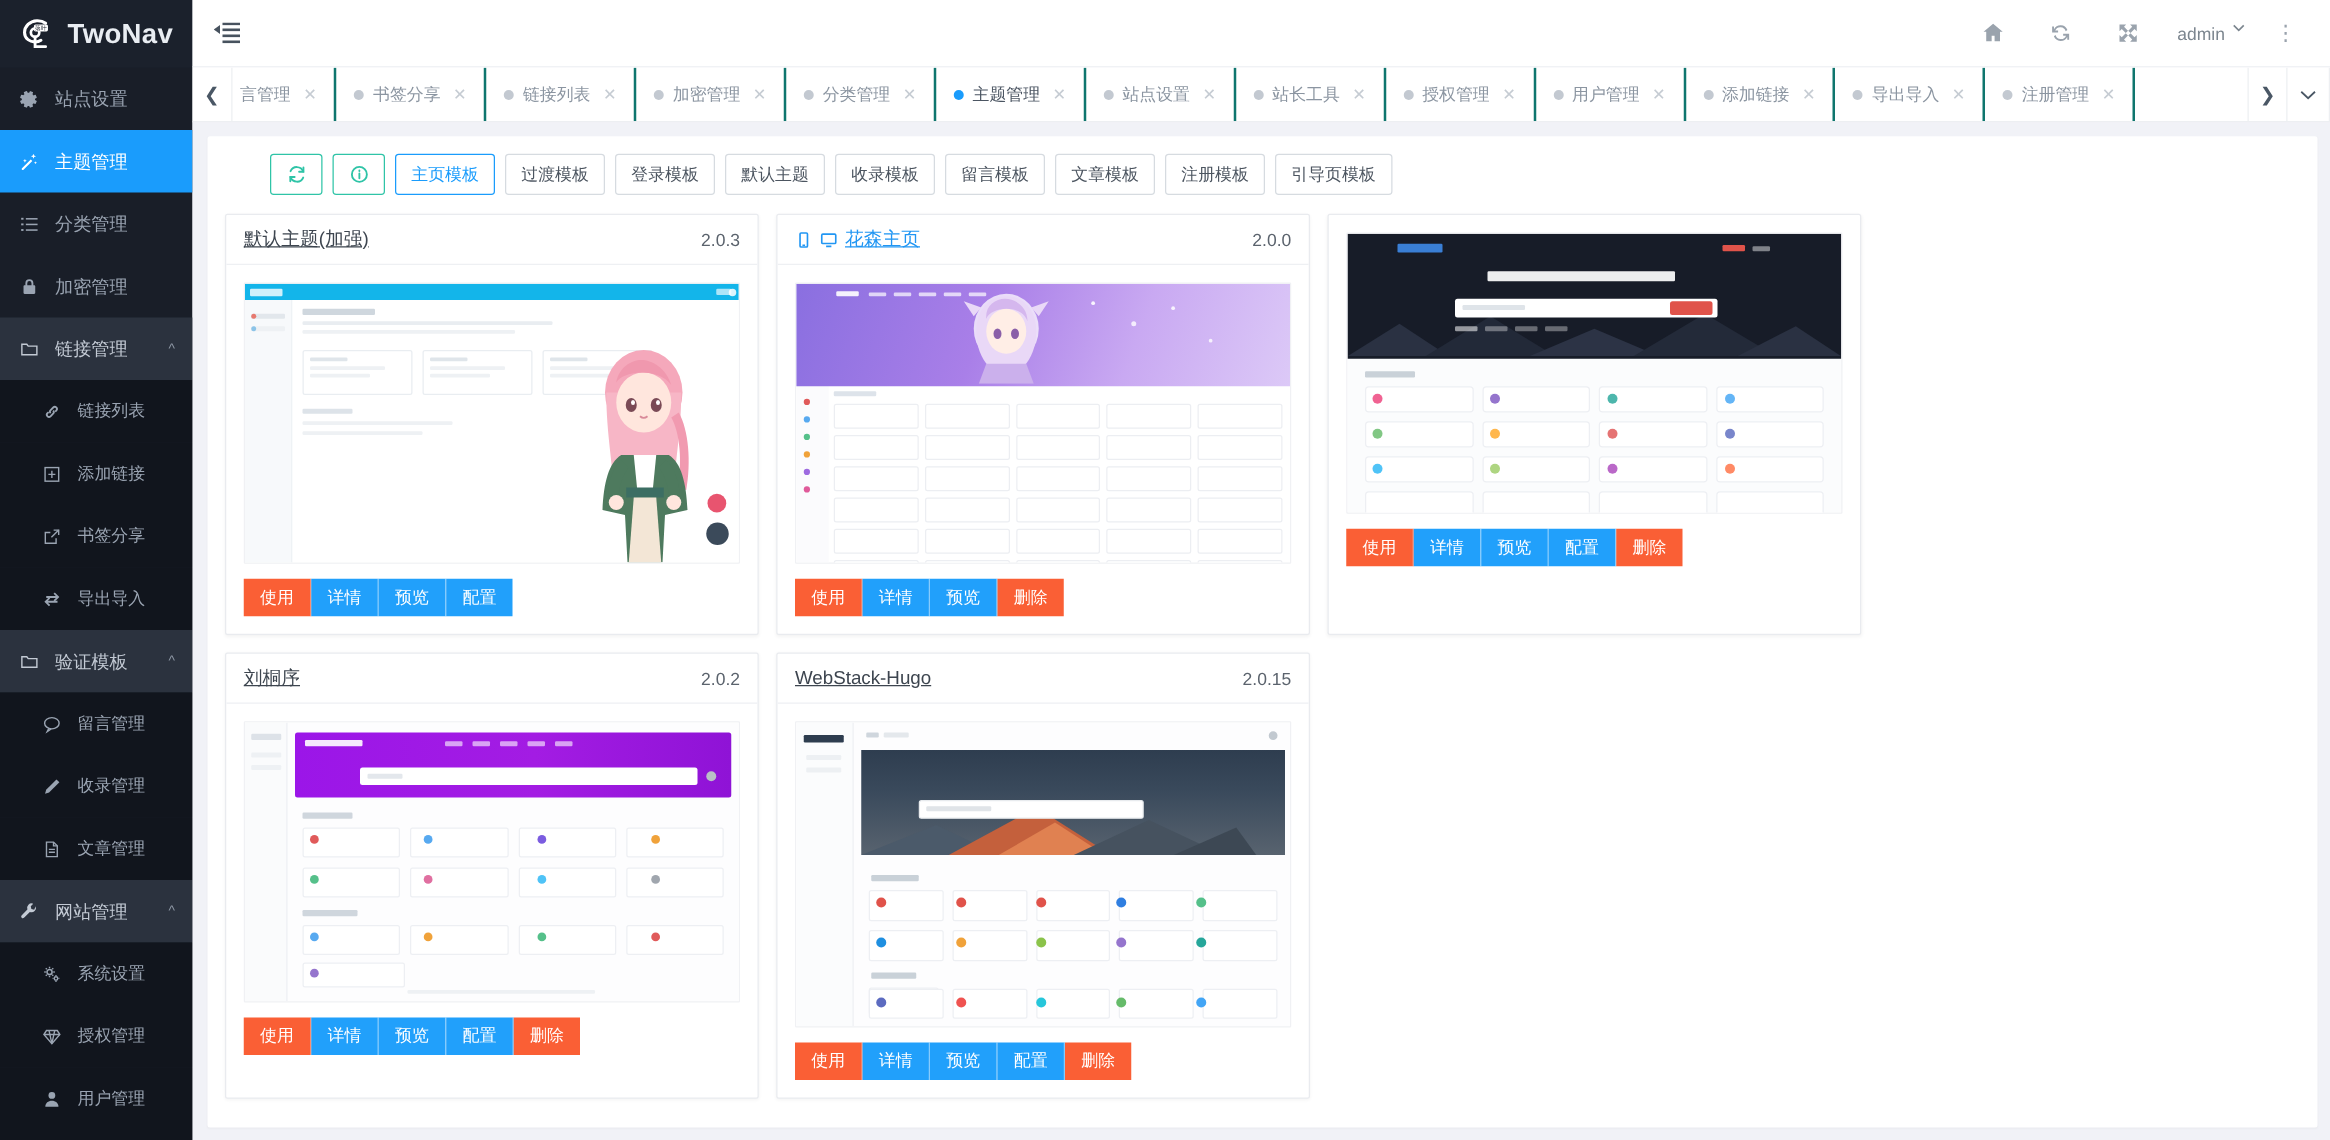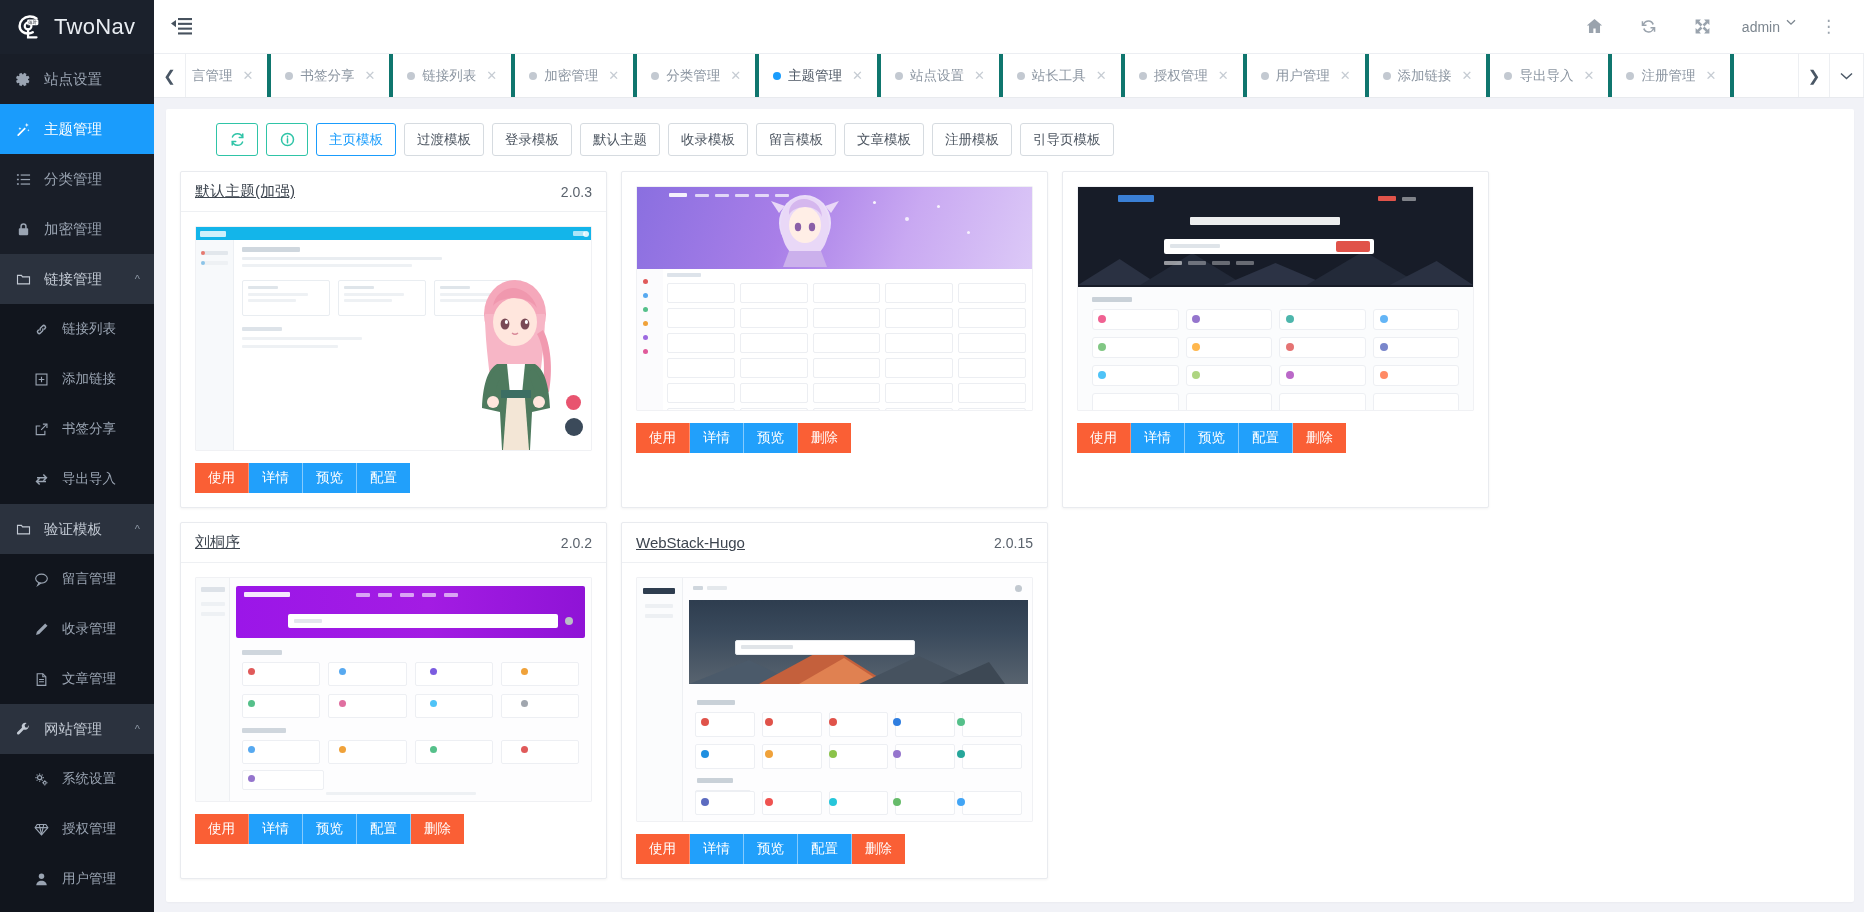--- a/index.html
+++ b/index.html
@@ -22,21 +22,21 @@
   .logo-row {
     height: 54px; display: flex; align-items: center;
     padding-left: 14px; gap: 10px;
     background: #1b212c;
   }
   .logo-mark {
     width: 30px; height: 30px; position: relative;
     flex: 0 0 30px;
   }
   .logo-text {
-    font-size: 22px; font-weight: normal; color: #e9edf2;
+    font-size: 22px; font-weight: bold; color: #e9edf2;
     letter-spacing: .3px;
   }
   .menu { padding-top: 0; }
   .menu-item {
     display: flex; align-items: center;
     height: 50px; padding-left: 16px;
     font-size: 14.5px; color: #9aa4b2;
     cursor: pointer; position: relative;
   }
   .menu-item .mi-ico {
@@ -86,21 +86,21 @@
     width: 32px; display: flex; align-items: center; justify-content: center;
     color: #4a5765; cursor: pointer; font-size: 15px;
     border-right: 1px solid #edeff2; flex: 0 0 32px;
   }
   .tab-arrow.right { border-right: 1px solid #edeff2; border-left: 1px solid #edeff2;}
   .tab-arrow.down { width: 34px; flex: 0 0 34px; border-left: 0; }
   .tabs-wrap { display: flex; align-items: stretch; flex: 1; overflow: hidden; }
   .tab {
     display: flex; align-items: center; gap: 7px;
     padding: 0 14px; font-size: 13.5px; color: #8b95a1;
-    border-right: 4px solid #0f766e; cursor: pointer; white-space: nowrap;
+    border-right: 2px solid #0f766e; cursor: pointer; white-space: nowrap;
     flex: 0 0 auto;
   }
   .tab .dot { width: 8px; height: 8px; border-radius: 50%; background: #c3c9d1; flex:0 0 8px;}
   .tab.active { color: #4b5562; }
   .tab.active .dot { background: #1a9cfc; }
   .tab .x { color: #c6ccd3; font-size: 13px; margin-left: 3px; }
   .tab.clipped { overflow: hidden; }
 
   
   .content {
@@ -629,20 +629,38 @@
               <div class="abtn blue">
                   <span>预览</span>
                 </div>
               <div class="abtn blue">
                   <span>配置</span>
                 </div>
             </div>
           </div>
 
           <div class="card">
+            <div class="card-head">
+              <div class="card-title blue">
+                <span class="tico">
+                    <svg viewBox="0 0 16 16">
+                      <rect x="4.6" y="1.6" width="6.8" height="12.8" rx="1"></rect>
+                      <path d="M6.8 12.8h2.4"></path>
+                    </svg>
+                  </span>
+                <span class="tico">
+                    <svg viewBox="0 0 16 16">
+                      <rect x="1.6" y="2.6" width="12.8" height="8.6" rx="1"></rect>
+                      <path d="M5.6 13.8h4.8"></path>
+                    </svg>
+                  </span>
+                <span>花森主页</span>
+              </div>
+              <div class="card-ver">2.0.0</div>
+            </div>
             <div class="card-body">
               <div class="thumb">
                 <div class="tb-inner">
                   <div class="t2-left"></div>
                   <div class="t2-hero"></div>
 
                   <div class="mini" style="left:32px;top:6px;width:18px;height:4px;background:rgba(255,255,255,.9)"></div>
                   <div class="mini" style="left:58px;top:6.5px;width:14px;height:3px;background:rgba(255,255,255,.7)"></div>
                   <div class="mini" style="left:78px;top:6.5px;width:14px;height:3px;background:rgba(255,255,255,.7)"></div>
                   <div class="mini" style="left:98px;top:6.5px;width:14px;height:3px;background:rgba(255,255,255,.7)"></div>

